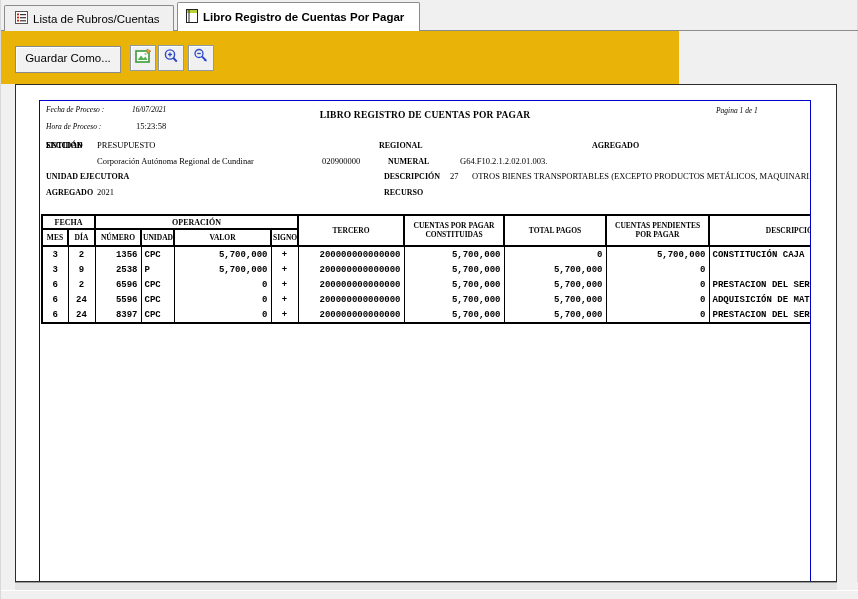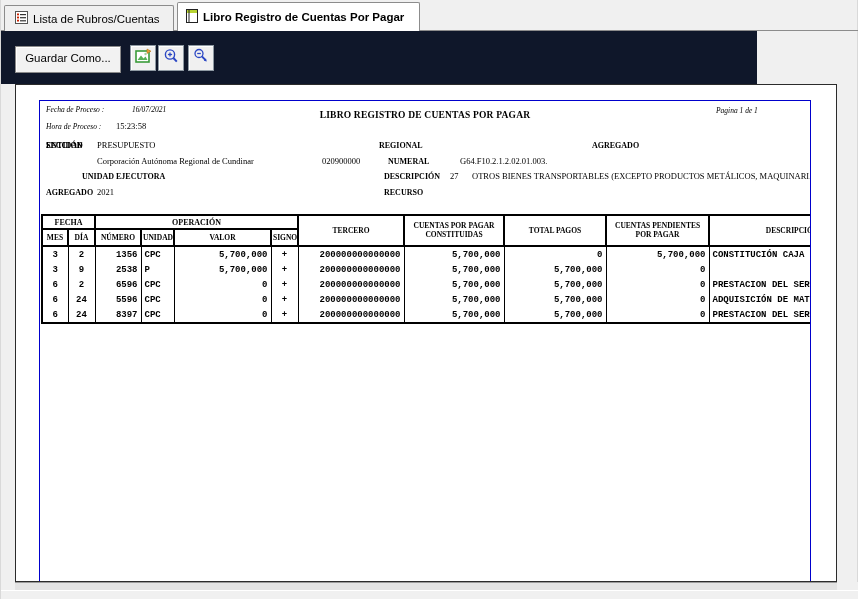--- a/index.html
+++ b/index.html
@@ -8,21 +8,21 @@
 
   
   .tabstrip{position:absolute;left:0;top:0;width:858px;height:31px;}
   .tabstrip .baseline{position:absolute;left:0;top:30px;width:858px;height:1px;background:#8c8c8c;}
   .tab{position:absolute;box-sizing:border-box;display:flex;align-items:center;gap:5px;padding:0 8px;font-size:11.5px;color:#000;cursor:default;}
   .tab.inactive{left:3px;top:5px;width:170px;height:26px;background:#f0f0f0;border:1px solid #8c8c8c;border-bottom:none;border-radius:2px 2px 0 0;padding-left:10px;}
   .tab.active{left:176px;top:2px;width:243px;height:29px;background:#ffffff;border:1px solid #8c8c8c;border-bottom:none;border-radius:2px 2px 0 0;font-weight:bold;z-index:2;}
   .tab .ticon{flex:0 0 auto;display:inline-block;}
 
   
-  .toolbar{position:absolute;left:0;top:31px;width:756px;height:53px;background:#0f172a;}
+  .toolbar{position:absolute;left:0;top:31px;width:678px;height:53px;background:#eab308;}
   .btn-saveas{position:absolute;left:14px;top:15px;width:104px;height:25px;background:#f2f2f2;border:1px solid #8a8a8a;box-shadow:inset 1px 1px 0 #ffffff;font-size:11.5px;font-family:"Liberation Sans",sans-serif;color:#000;text-align:center;line-height:23px;cursor:default;}
   .iconbtn{position:absolute;top:14px;width:24px;height:24px;background:#f0f0f0;border:1px solid #8f9aa3;box-shadow:inset 1px 1px 0 #ffffff;display:flex;align-items:center;justify-content:center;cursor:default;}
   .iconbtn.b1{left:129px;} .iconbtn.b2{left:157px;} .iconbtn.b3{left:187px;}
 
   
   .panel{position:absolute;left:14px;top:84px;width:822px;height:498px;background:#ffffff;border:1px solid #2b2b2b;box-sizing:border-box;overflow:hidden;}
   .page{position:absolute;left:23px;top:15px;width:772px;height:520px;border:1px solid #0000cc;box-sizing:border-box;background:#fff;overflow:hidden;}
 
   
   .rep{position:absolute;white-space:nowrap;color:#000;}
@@ -120,34 +120,34 @@
   </div>
 
   <div class="panel">
     <div class="page" style="border-color: rgb(0, 0, 204);">
 
       <div class="rep ital" style="left:6px;top:4px;">Fecha de Proceso :</div>
       <div class="rep ital" style="left:92px;top:4px;">16/07/2021</div>
       <div class="rep rtitle" style="top:9px;">LIBRO REGISTRO DE CUENTAS POR PAGAR</div>
       <div class="rep ital" style="left:676px;top:5px;">Pagina 1 de 1</div>
       <div class="rep ital" style="left:6px;top:21px;">Hora de Proceso :</div>
-      <div class="rep val" style="left:76px;top:20px;text-align:right;">15:23:58</div>
+      <div class="rep val" style="left:96px;top:20px;text-align:right;">15:23:58</div>
 
       <div class="rep lbl" style="left:6px;top:40px;">SECCIÓN</div>
       <div class="rep val" style="left:57px;top:39px;">PRESUPUESTO</div>
       <div class="rep lbl" style="left:339px;top:40px;">REGIONAL</div>
       <div class="rep lbl" style="left:552px;top:40px;">AGREGADO</div>
 
       <div class="rep lbl" style="left:6px;top:40px;">ENTIDAD</div>
       <div class="rep val" style="left:57px;top:55px;text-align:center;">Corporación Autónoma Regional de Cundinar</div>
       <div class="rep val" style="left:282px;top:55px;">020900000</div>
       <div class="rep lbl" style="left:348px;top:56px;">NUMERAL</div>
       <div class="rep val" style="left:420px;top:55px;">G64.F10.2.1.2.02.01.003.</div>
 
-      <div class="rep lbl" style="left:6px;top:71px;margin-left:36px;">UNIDAD EJECUTORA</div>
+      <div class="rep lbl" style="left:6px;top:71px;">UNIDAD EJECUTORA</div>
       <div class="rep lbl" style="left:344px;top:71px;">DESCRIPCIÓN</div>
       <div class="rep val" style="left:410px;top:70px;text-align:right;">27</div>
       <div class="rep val" style="left:432px;top:70px;">OTROS BIENES TRANSPORTABLES (EXCEPTO PRODUCTOS METÁLICOS, MAQUINARIA Y</div>
 
       <div class="rep lbl" style="left:6px;top:87px;">AGREGADO</div>
       <div class="rep val" style="left:57px;top:86px;">2021</div>
       <div class="rep lbl" style="left:344px;top:87px;">RECURSO</div>
 
       <div class="rtable-wrap">
         <table class="rt">

